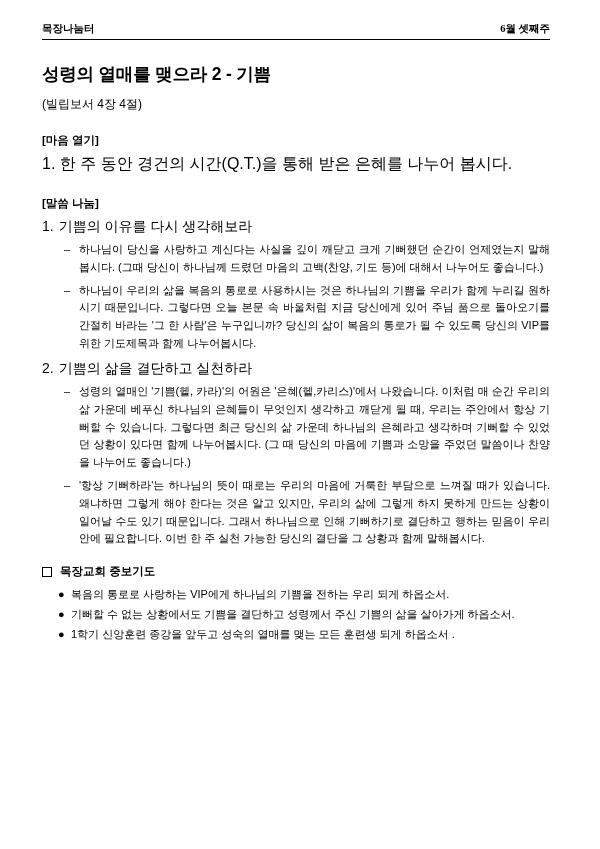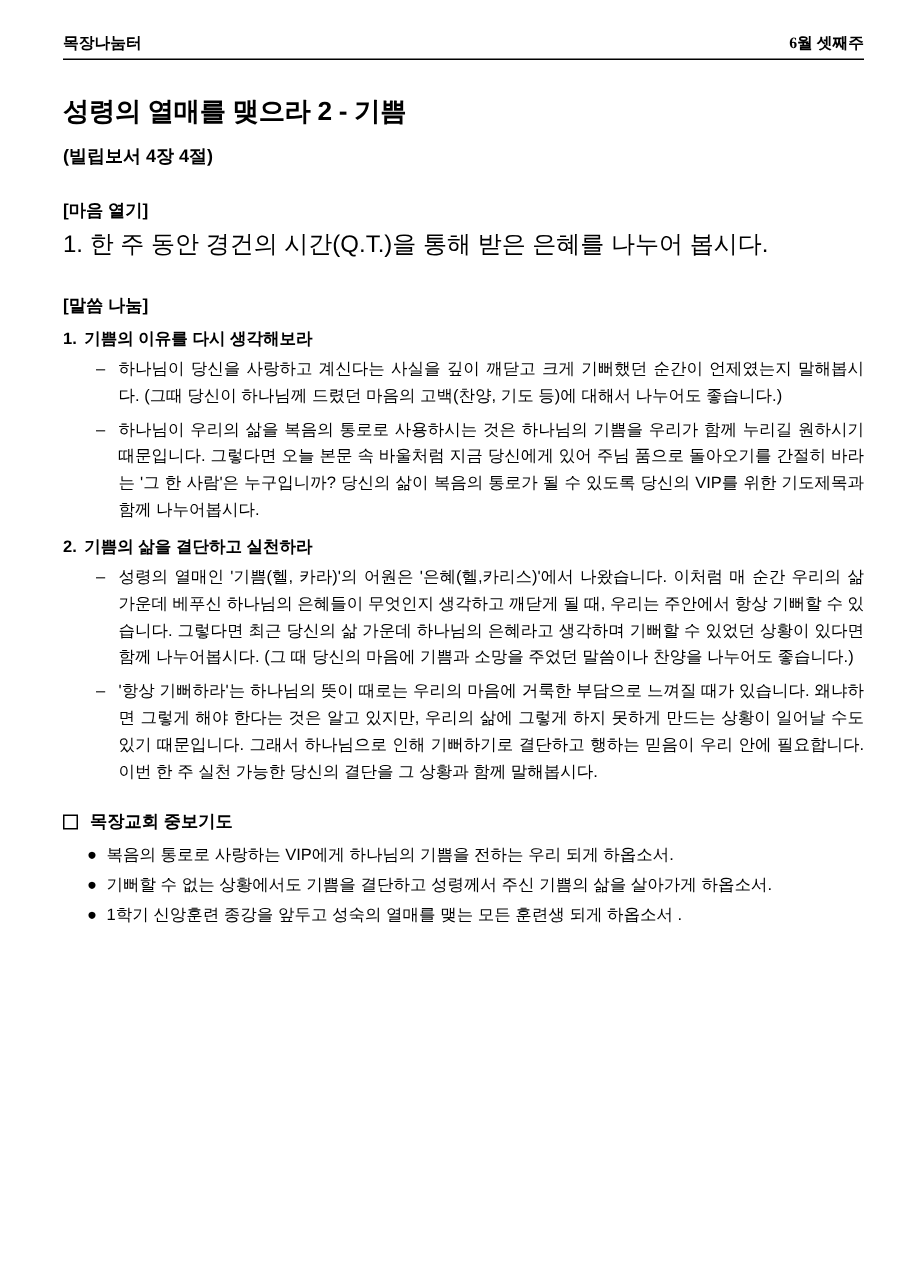--- a/index.html
+++ b/index.html
@@ -12,21 +12,21 @@
     height: 849px;
     font-family: "Liberation Sans", sans-serif;
     color: #000000;
     overflow: hidden;
   }
   .page {
     position: relative;
     width: 600px;
     height: 849px;
     box-sizing: border-box;
-    padding: 22px 24px 0 42px;
+    padding: 22px 50px 0 42px;
   }
   
   .header {
     display: flex;
     justify-content: space-between;
     align-items: flex-end;
     font-size: 10.5px;
     font-weight: bold;
     padding-bottom: 3px;
     border-bottom: 1.6px solid #000;
@@ -39,39 +39,39 @@
     text-align: left;
     margin-top: 22px;
   }
   .doc-title {
     font-size: 17.5px;
     font-weight: bold;
     letter-spacing: -0.2px;
   }
   .doc-subtitle {
     font-size: 12px;
-    font-weight: bold;
+    font-weight: normal;
     margin-top: 10px;
   }
 
   
   .section-head {
     font-size: 11.5px;
     font-weight: bold;
     margin-top: 20px;
     margin-bottom: 4px;
   }
   .plain-line {
     font-size: 16px;
     line-height: 1.5;
     margin-bottom: 2px;
   }
   .num-head {
-    font-size: 11px;
-    font-weight: bold;
+    font-size: 14px;
+    font-weight: normal;
     margin-top: 7px;
     margin-bottom: 3px;
   }
   .num-head .num { margin-right: 5px; }
 
   
   .dash-item {
     display: flex;
     font-size: 11px;
     line-height: 1.62;

